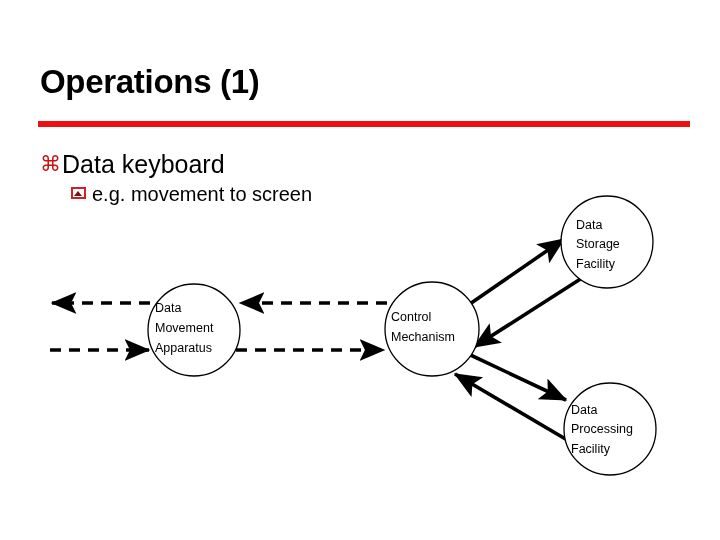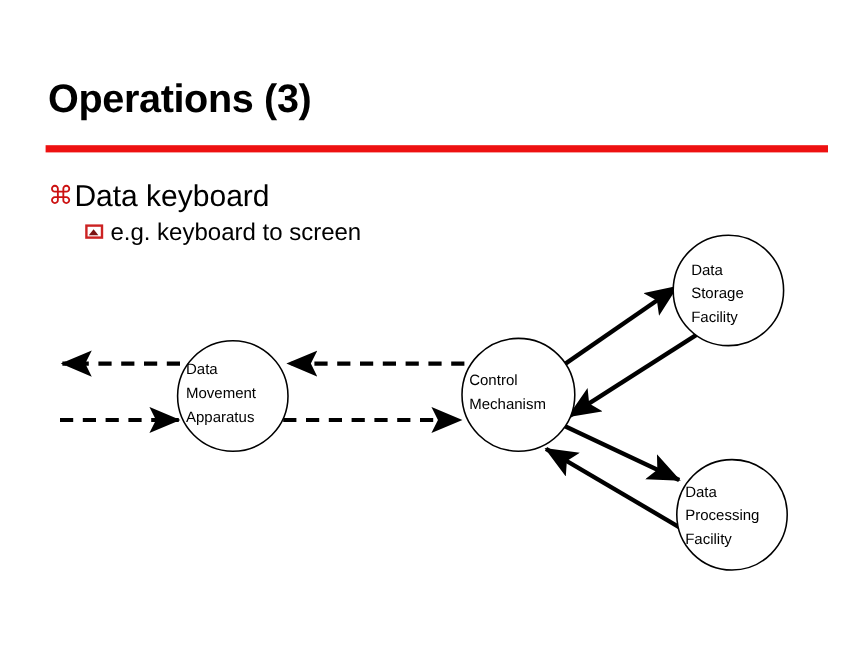--- a/index.html
+++ b/index.html
@@ -131,37 +131,37 @@
     font-family: "Liberation Sans", sans-serif;
     font-size: 12.5px;
     fill: #000000;
   }
 </style>
 </head>
 <body>
 
 <div id="slide">
 
-  <div id="slide-title">Operations (3)</div>
+  <div id="slide-title">Operations (1)</div>
 
   <div id="title-rule"></div>
 
   <div id="bullets">
 
     <div class="bullet-row bullet-l1">
       <span class="bullet-glyph-cmd">⌘</span>
       <span class="bullet-text-l1">Data keyboard</span>
     </div>
 
     <div class="bullet-row bullet-l2">
       <span class="bullet-glyph-box">
         <span class="bx-frame"></span>
         <span class="bx-caret"></span>
       </span>
-      <span class="bullet-text-l2">e.g. keyboard to screen</span>
+      <span class="bullet-text-l2">e.g. movement to screen</span>
     </div>
 
   </div>
 
   <div id="diagram">
     <svg width="720" height="540" viewBox="0 0 720 540" xmlns="http://www.w3.org/2000/svg">
       <defs>
         <marker id="arrowSolid" markerWidth="9" markerHeight="9" refX="7.2" refY="3.2" orient="auto" markerUnits="strokeWidth">
           <path d="M0,0 L7.6,3.2 L0,6.4 L1.6,3.2 z" fill="#000000"></path>
         </marker>

